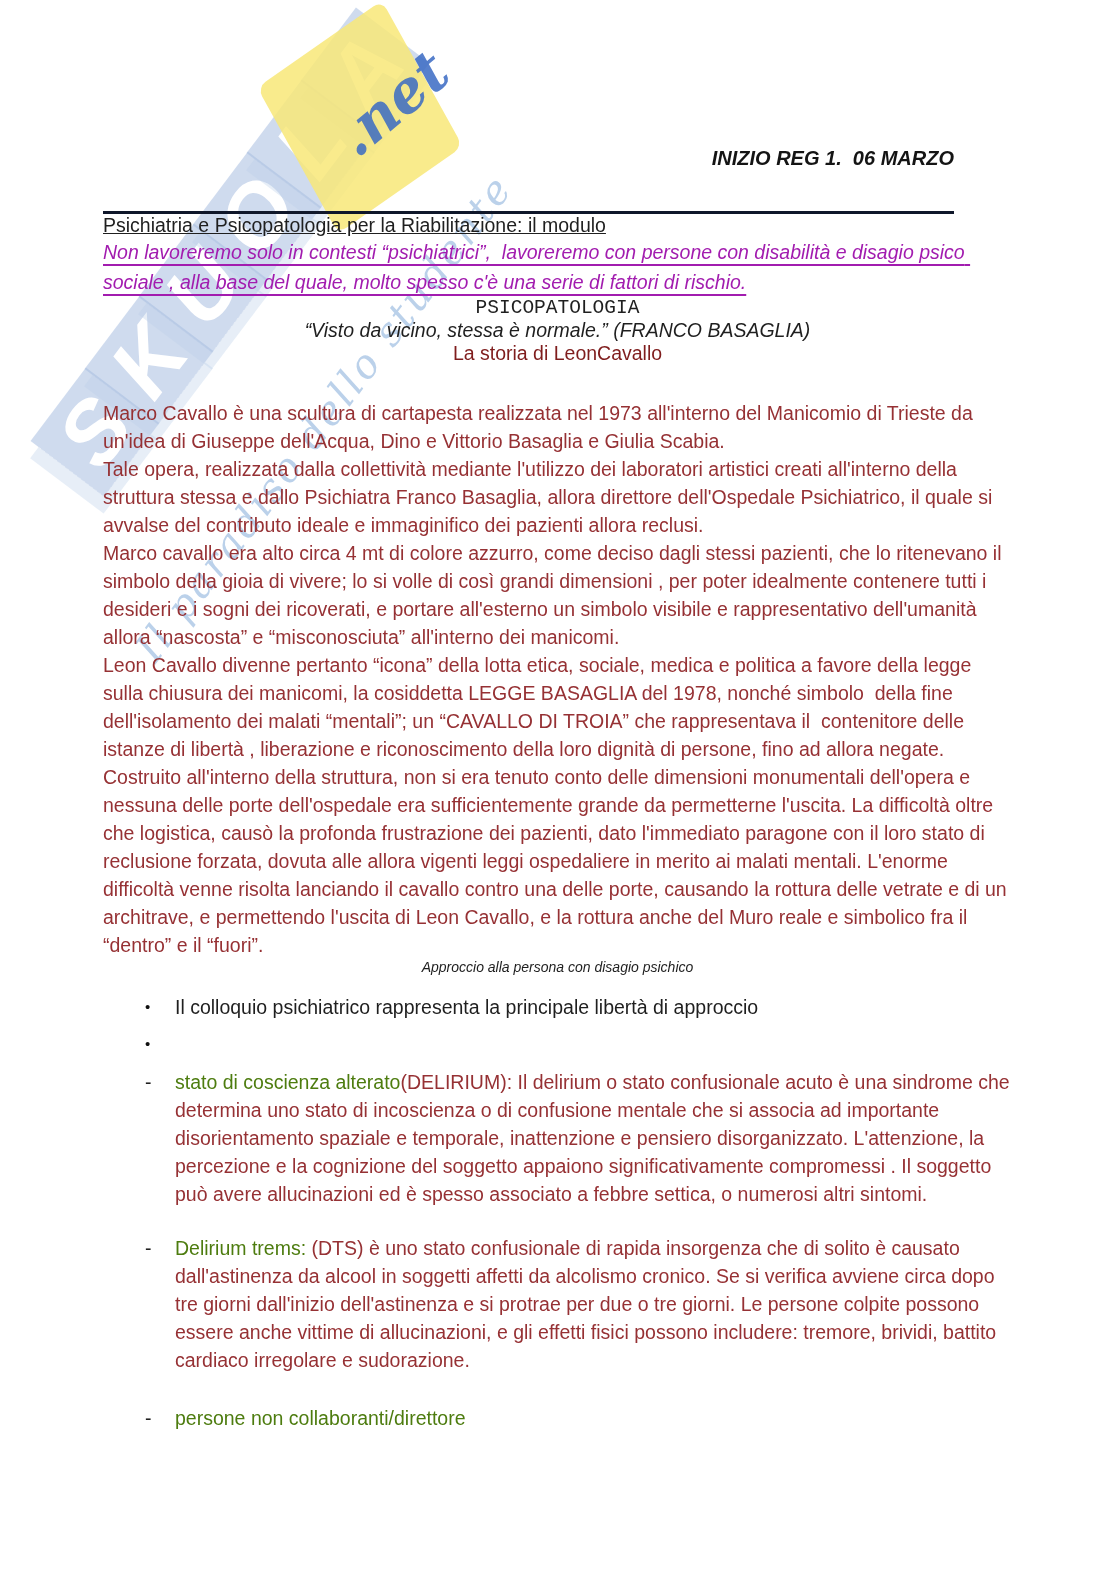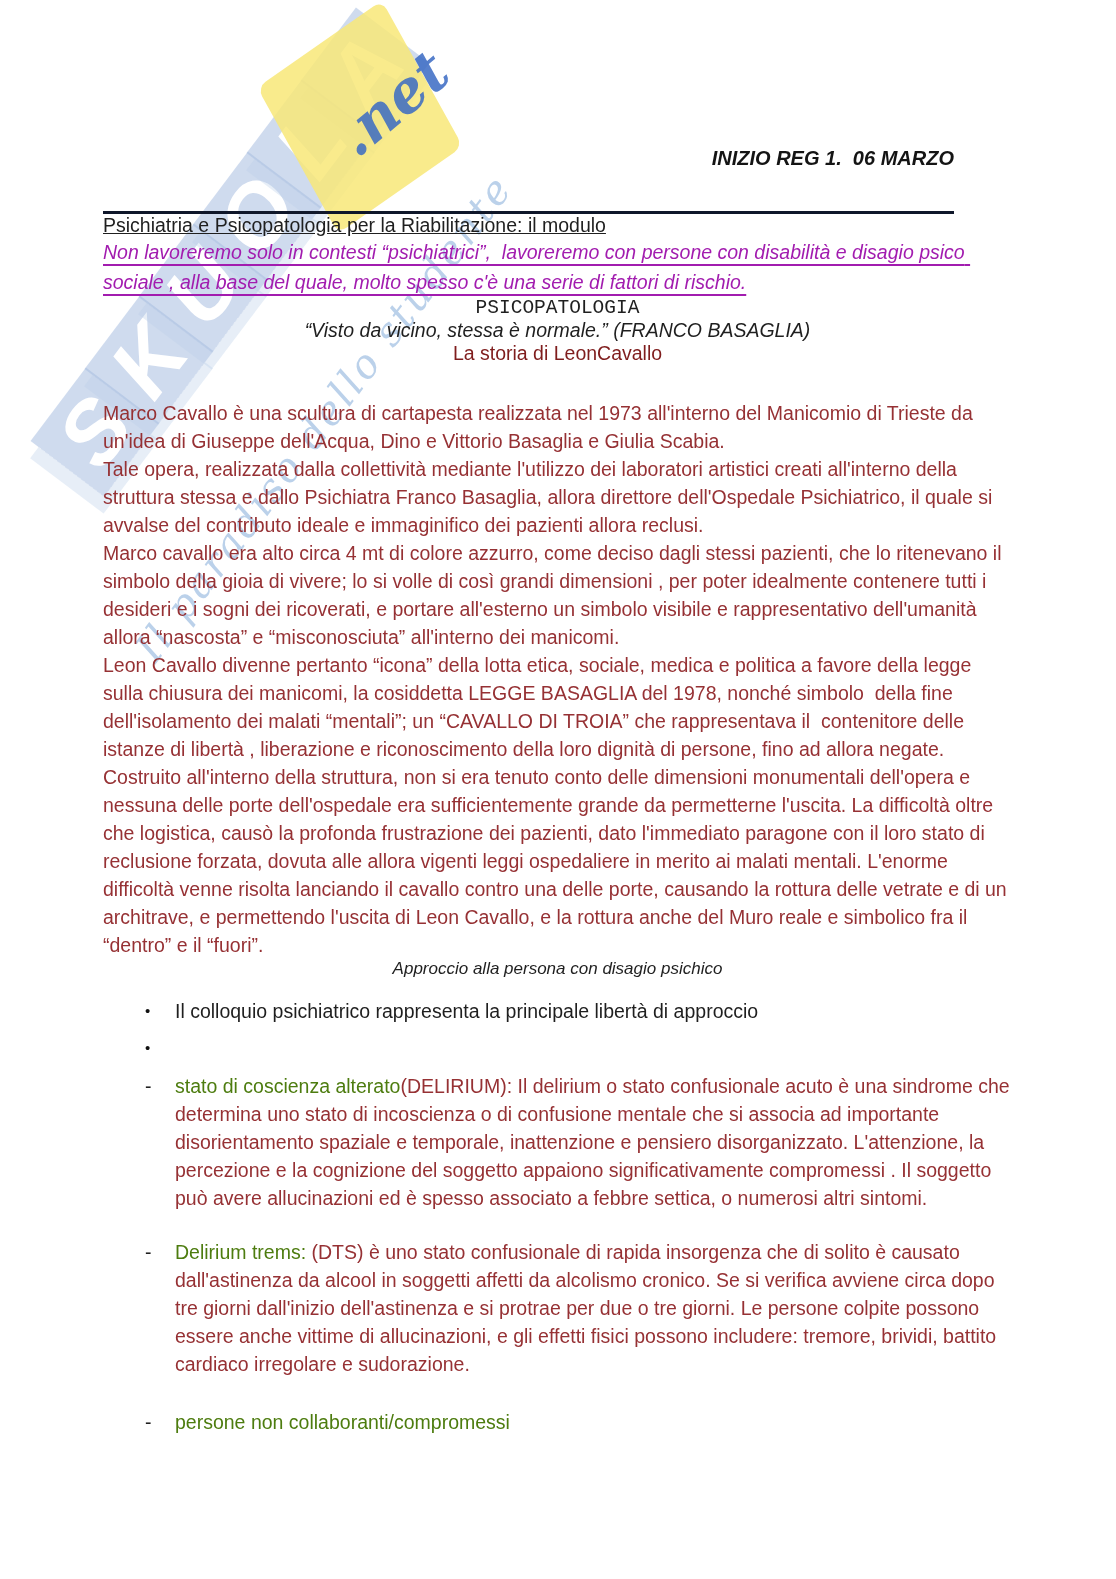--- a/index.html
+++ b/index.html
@@ -61,21 +61,21 @@
   .h-psico   { margin-top:56px; font-size:19.5px;font-family:Liberation Mono, monospace; }
   .quote     { margin-top:7px;  font-size:19.5px; font-style:italic; }
   .subheading{ margin-top:26px; font-size:19.5px; color:#7f1d1d; }
 
   .par {
     margin-top:15px; max-width:908px;
     font-size:19.5px; line-height:28px; color:#963134; white-space:pre-wrap;
   }
   .par.first { margin-top:34px; }
 
-  .h-approccio { margin-top:26px; font-size:17px; font-style:italic; color:#1f1f1f; }
+  .h-approccio { margin-top:26px; font-size:14px; font-style:italic; color:#1f1f1f; }
 
   .list { margin-top:18px; }
   .b-item { display:flex; padding-left:42px; margin-top:9px; font-size:19.5px; line-height:28px; }
   .b-marker { flex:none; width:30px; font-size:15px; line-height:28px; color:#111; }
   .d-item { display:flex; padding-left:42px; font-size:19.5px; }
   .d-item.i1 { margin-top:10px; }
   .d-item.i2 { margin-top:26px; }
   .d-item.i3 { margin-top:30px; }
   .d-marker { flex:none; width:30px; line-height:28px; color:#1f1f1f; }
   .d-text { flex:1; max-width:838px; line-height:28px; color:#963134; white-space:pre-wrap; }
@@ -144,17 +144,17 @@
       <div class="d-text"><span class="d-lead">stato di coscienza alterato</span><span>(DELIRIUM): Il delirium o stato confusionale acuto è una sindrome che determina uno stato di incoscienza o di confusione mentale che si associa ad importante disorientamento spaziale e temporale, inattenzione e pensiero disorganizzato. L'attenzione, la percezione e la cognizione del soggetto appaiono significativamente compromessi . Il soggetto può avere allucinazioni ed è spesso associato a febbre settica, o numerosi altri sintomi.</span></div>
     </div>
 
     <div class="d-item i2">
       <span class="d-marker">-</span>
       <div class="d-text"><span class="d-lead">Delirium trems: </span><span>(DTS) è uno stato confusionale di rapida insorgenza che di solito è causato dall'astinenza da alcool in soggetti affetti da alcolismo cronico. Se si verifica avviene circa dopo tre giorni dall'inizio dell'astinenza e si protrae per due o tre giorni. Le persone colpite possono essere anche vittime di allucinazioni, e gli effetti fisici possono includere: tremore, brividi, battito cardiaco irregolare e sudorazione.</span></div>
     </div>
 
     <div class="d-item i3">
       <span class="d-marker">-</span>
-      <div class="d-text"><span class="d-lead">persone non collaboranti/compromessi</span><span></span></div>
+      <div class="d-text"><span class="d-lead">persone non collaboranti/direttore</span><span></span></div>
     </div>
   </div>
 
 </div>
 
 </body></html>

